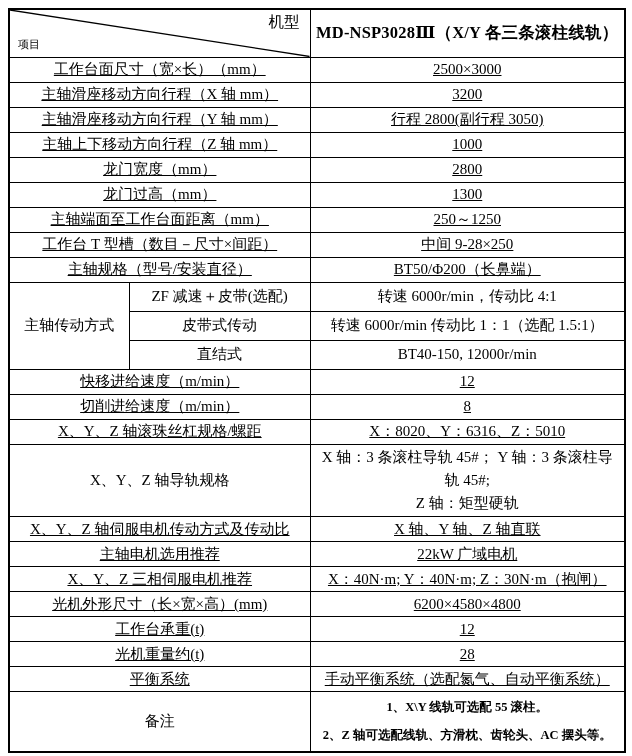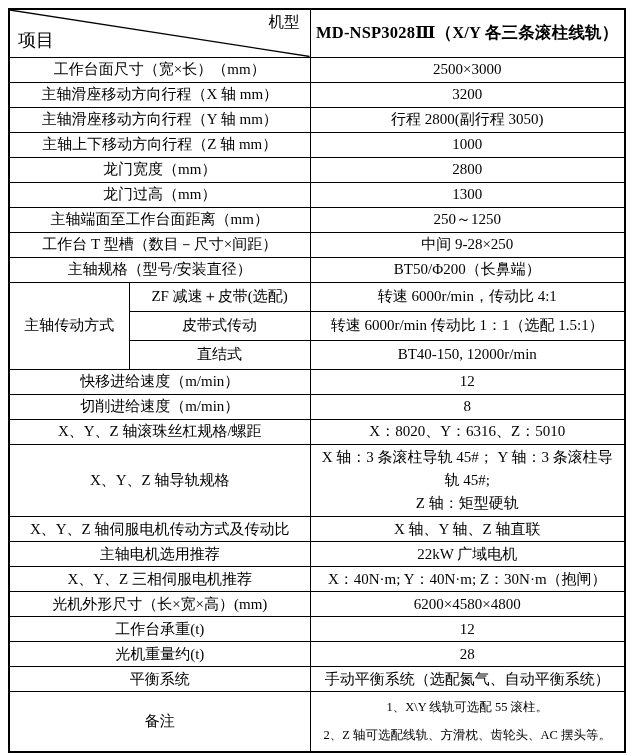--- a/index.html
+++ b/index.html
@@ -27,21 +27,21 @@
   td {
     border: 1px solid #000000;
     text-align: center;
     vertical-align: middle;
     font-size: 15px;
     line-height: 1.25;
     padding: 1px 4px;
     overflow: hidden;
   }
   tr.r-h  { height: 48px; }
-  tr.r-s  { height: 25px; }
+  tr.r-s  { height: 25px; text-decoration: underline; }
   tr.r-t  { height: 29px; }
   tr.r-g  { height: 70px; }
   tr.r-m  { height: 60px; }
 
   td.corner {
     position: relative;
     padding: 0;
   }
   td.corner svg {
     position: absolute;
@@ -53,30 +53,30 @@
   .corner-top {
     position: absolute;
     top: 2px;
     right: 10px;
     font-size: 15.5px;
   }
   .corner-bottom {
     position: absolute;
     bottom: 5px;
     left: 8px;
-    font-size: 18px;
+    font-size: 11px;
   }
   td.model {
     font-weight: bold;
     font-size: 16.5px;
     letter-spacing: 0.2px;
   }
   td.val.multiline div { line-height: 1.55; text-align: center; }
   td.val.remark {
-    font-weight: normal;
+    font-weight: bold;
     font-size: 12.5px;
     margin-left: 27px;
   }
   td.val.remark div { line-height: 2.2; }
 </style>
 </head>
 <body>
 
 <table class="spec">
   <colgroup>

